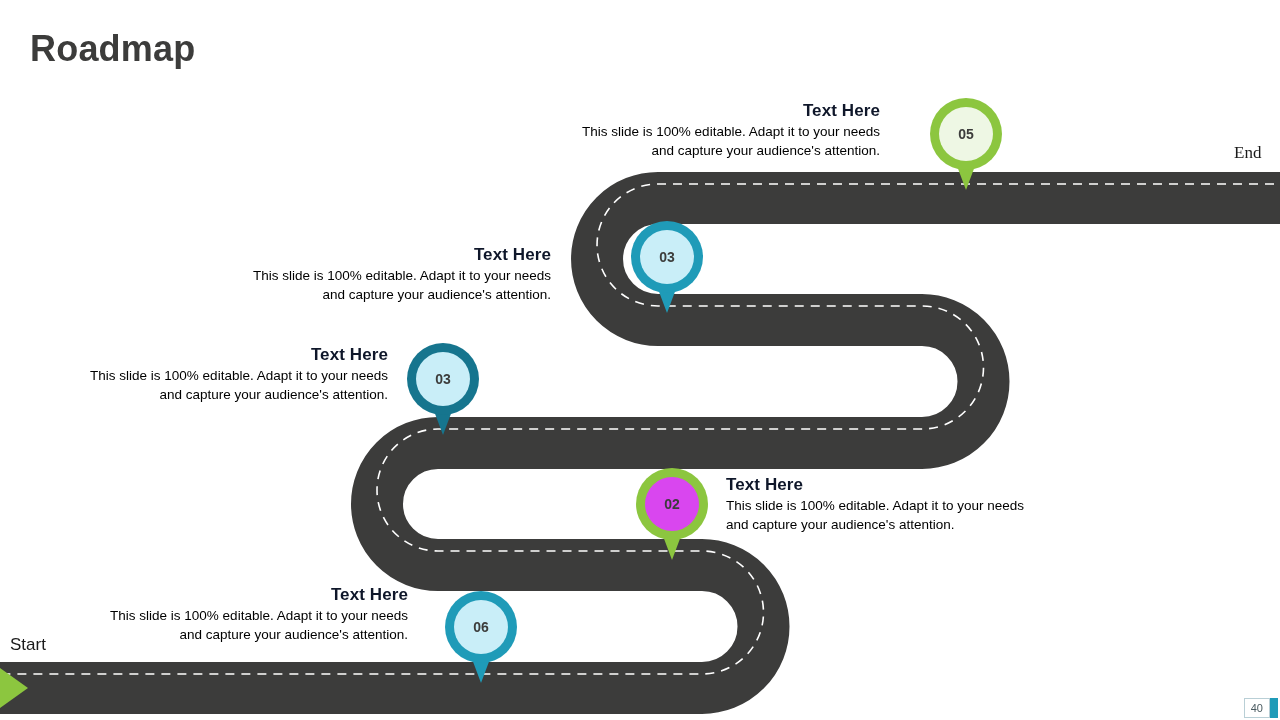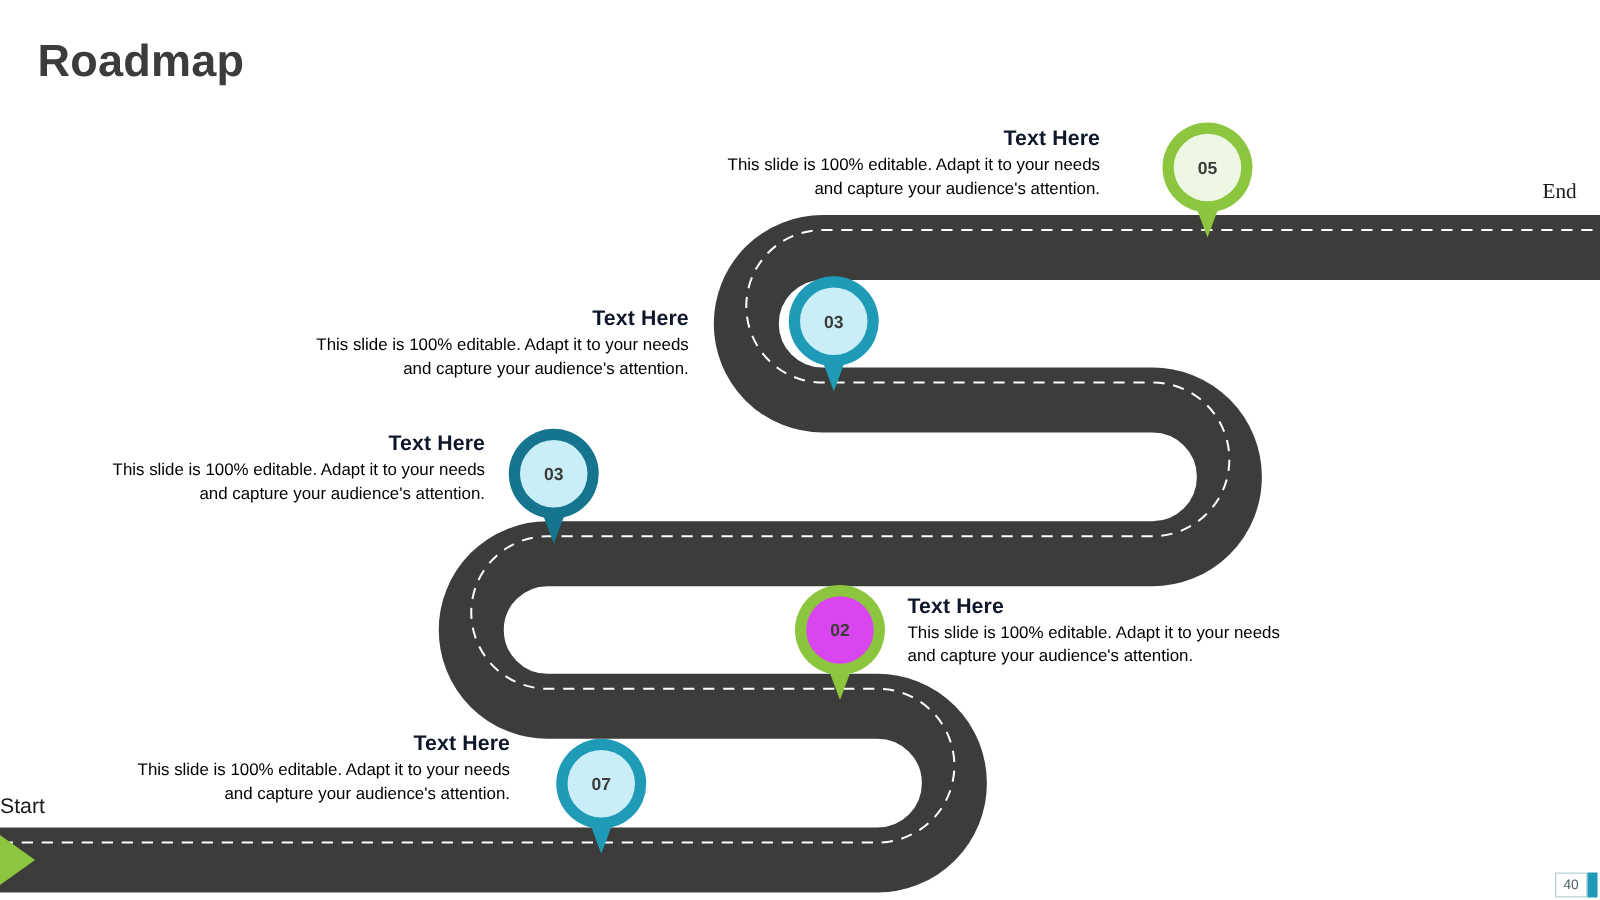--- a/index.html
+++ b/index.html
@@ -32,21 +32,21 @@
     width: 1280px; height: 720px;
   }
 
   
   .edge-label {
     position: absolute;
     font-size: 17px;
     color: #1a1a1a;
     font-weight: normal;
   }
-  #start-label { left: 0; top: 635px; }
+  #start-label { left: 10px; top: 635px; }
   #end-label   { left: 1234px; top: 143px; font-family: Liberation Serif, serif; }
 
   
   .pin {
     position: absolute;
     width: 72px; height: 92px;
   }
   .pin-head {
     position: absolute;
     left: 0; top: 0;
@@ -193,21 +193,21 @@
     </div>
   </div>
   <div class="txt-block align-left" style="left:726px; top:475px;">
     <div class="heading">Text Here</div>
     <div class="body">This slide is 100% editable. Adapt it to your needs and capture your audience's attention.</div>
   </div>
 
   <div class="pin" style="left:445px; top:591px; color:#1f9bb8;">
     <div class="pin-tail"></div>
     <div class="pin-head" style="background:#1f9bb8;">
-      <div class="pin-inner" style="background:#c9eef8;">07</div>
+      <div class="pin-inner" style="background:#c9eef8;">06</div>
     </div>
   </div>
   <div class="txt-block align-right" style="left:108px; top:585px;">
     <div class="heading">Text Here</div>
     <div class="body">This slide is 100% editable. Adapt it to your needs and capture your audience's attention.</div>
   </div>
 
   <div id="page-badge">
     <div id="page-number">40</div>
     <div id="page-accent"></div>

